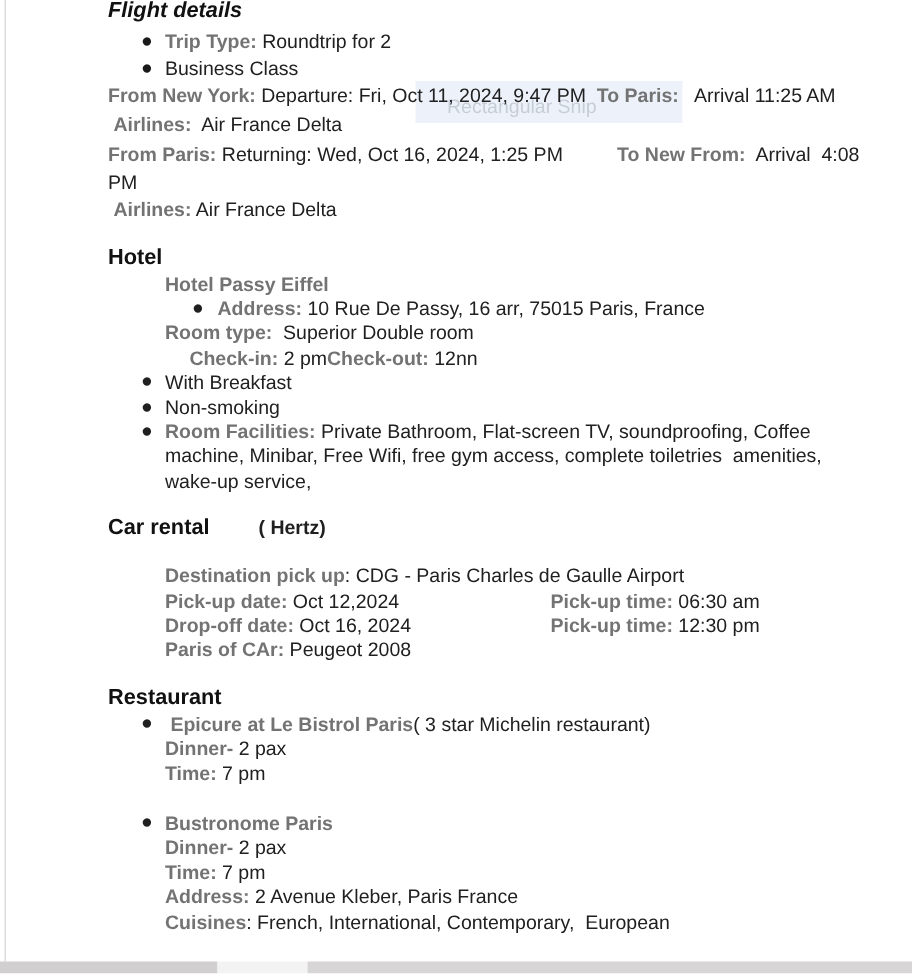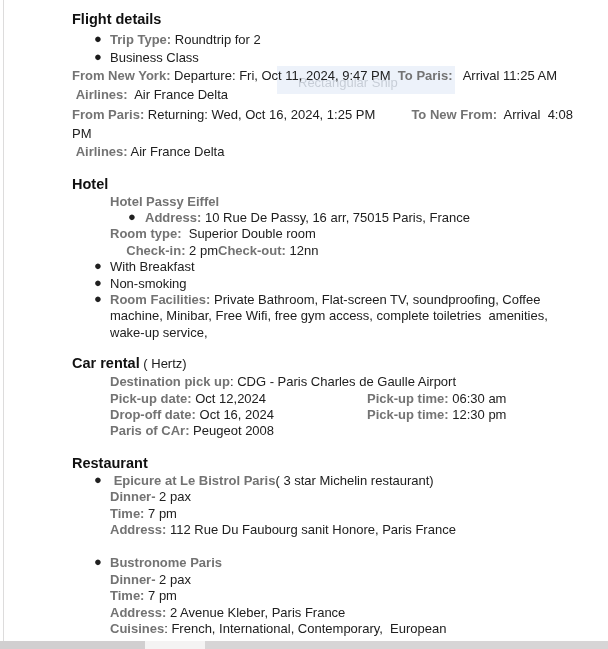--- a/index.html
+++ b/index.html
@@ -5,21 +5,21 @@
   html,body{margin:0;padding:0;}
   body{
     width:608px;height:649px;position:relative;overflow:hidden;
     background:#ffffff;
     font-family:"Liberation Sans",sans-serif;
     font-size:13px;color:#202020;
   }
   .left-edge{position:absolute;left:3px;top:0;height:641px;width:1px;background:#dddcdc;}
   .content{position:absolute;left:72px;top:0;width:506px;}
   .h{font-size:14.5px;font-weight:700;color:#111;line-height:15px;}
-  .h .reg{font-weight:400;font-size:13px;color:#202020;}
+  .h .reg{font-weight:700;font-size:13px;color:#202020;margin-left:29px;}
   span{white-space:pre-wrap;}
   .b{font-weight:700;color:#737373;}
   .line{line-height:18.5px;position:relative;}
   .li{position:relative;padding-left:38px;line-height:18px;}
   .li .dot{position:absolute;left:22px;top:-1px;font-size:13px;color:#1a1a1a;}
   .indent{margin-left:38px;}
   .hline{line-height:16.4px;}
   .li2{position:relative;padding-left:35px;line-height:16.4px;}
   .li2 .dot{position:absolute;left:18px;top:-1px;}
   .lih{position:relative;padding-left:38px;line-height:16.4px;}
@@ -33,27 +33,27 @@
   }
   .ghost{
     position:absolute;left:21px;top:8px;font-size:13px;
     color:#9aa2ad;opacity:0.45;white-space:pre;
   }
   .bottom-bar{position:absolute;left:0;bottom:0;width:608px;height:8px;}
   .seg{position:absolute;top:0;height:8px;}
   .seg1{left:0;width:145px;}
   .seg2{left:145px;width:60px;}
   .seg3{left:205px;width:403px;}
-  .mt-flight-h{margin-top:12px;}
+  .mt-flight-h{margin-top:0;font-style:italic;}
   .mt-bullets{margin-top:4px;}
   .mt-fromparis{margin-top:2px;}
   .mt-hotel-h{margin-top:15px;}
   .mt-hotel{margin-top:2px;}
   .mt-car-h{margin-top:15px;}
-  .mt-car{margin-top:3px;}
+  .mt-car{margin-top:16px;}
   .mt-rest-h{margin-top:16px;}
   .mt-rest1{margin-top:2px;}
   .mt-rest2{margin-top:17px;}
 </style>
 </head>
 <body>
 
 <div class="left-edge"></div>
 
 <div class="content">
@@ -128,21 +128,20 @@
 
   <div class="h mt-rest-h">Restaurant</div>
 
   <div class="mt-rest1">
     <div class="lih">
       <span class="dot">●</span><span class="b"> Epicure at Le Bistrol Paris</span><span>( 3 star Michelin restaurant)</span>
     </div>
     <div class="indent">
       <div class="hline"><span class="b">Dinner-</span><span> 2 pax</span></div>
       <div class="hline"><span class="b">Time:</span><span> 7 pm</span></div>
-      <div class="hline"><span class="b">Address:</span><span> 112 Rue Du Faubourg sanit Honore, Paris France</span></div>
     </div>
   </div>
 
   <div class="mt-rest2">
     <div class="lih">
       <span class="dot">●</span><span class="b">Bustronome Paris</span><span></span>
     </div>
     <div class="indent">
       <div class="hline"><span class="b">Dinner-</span><span> 2 pax</span></div>
       <div class="hline"><span class="b">Time:</span><span> 7 pm</span></div>

